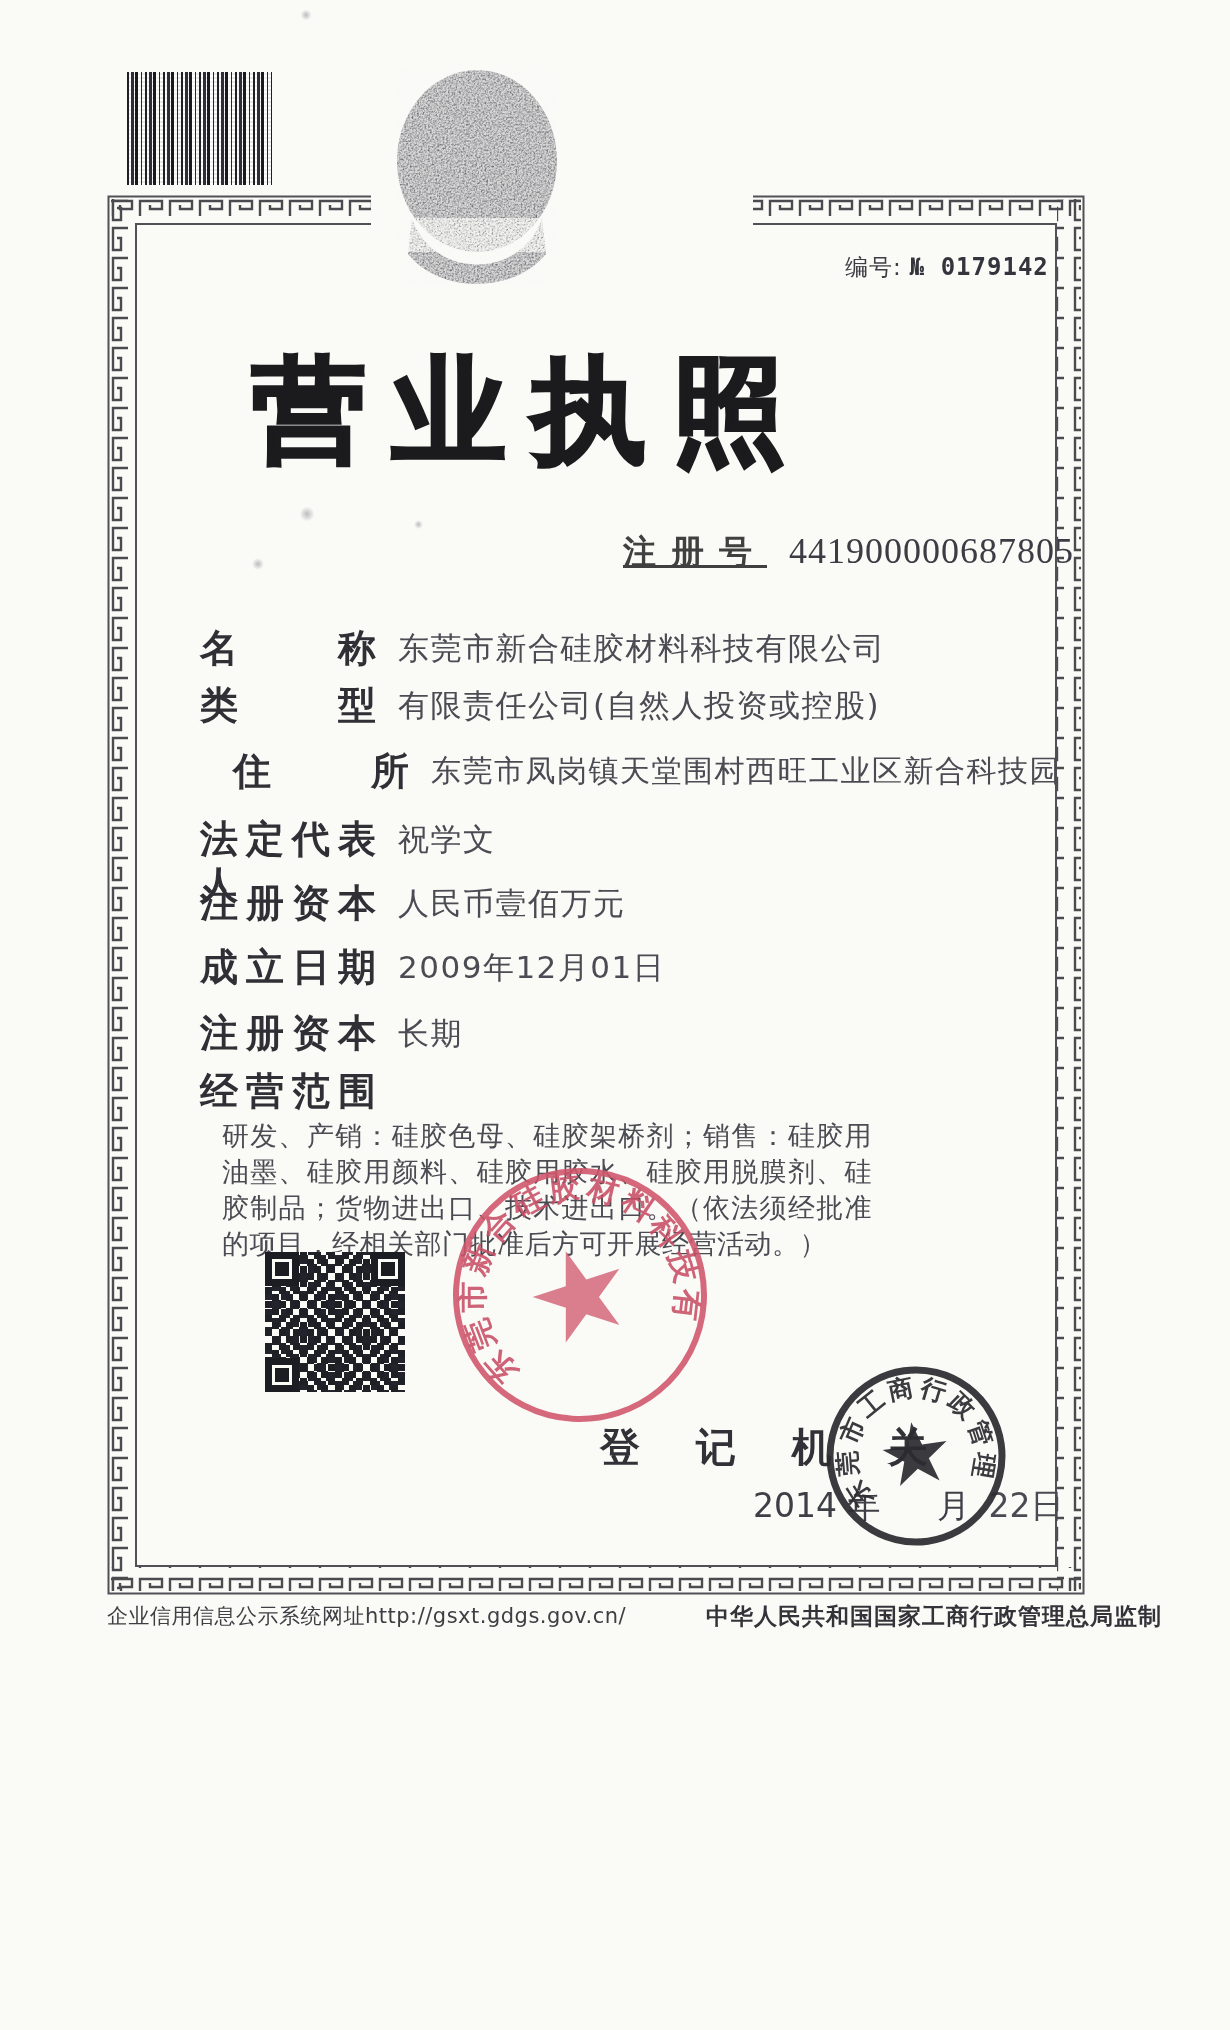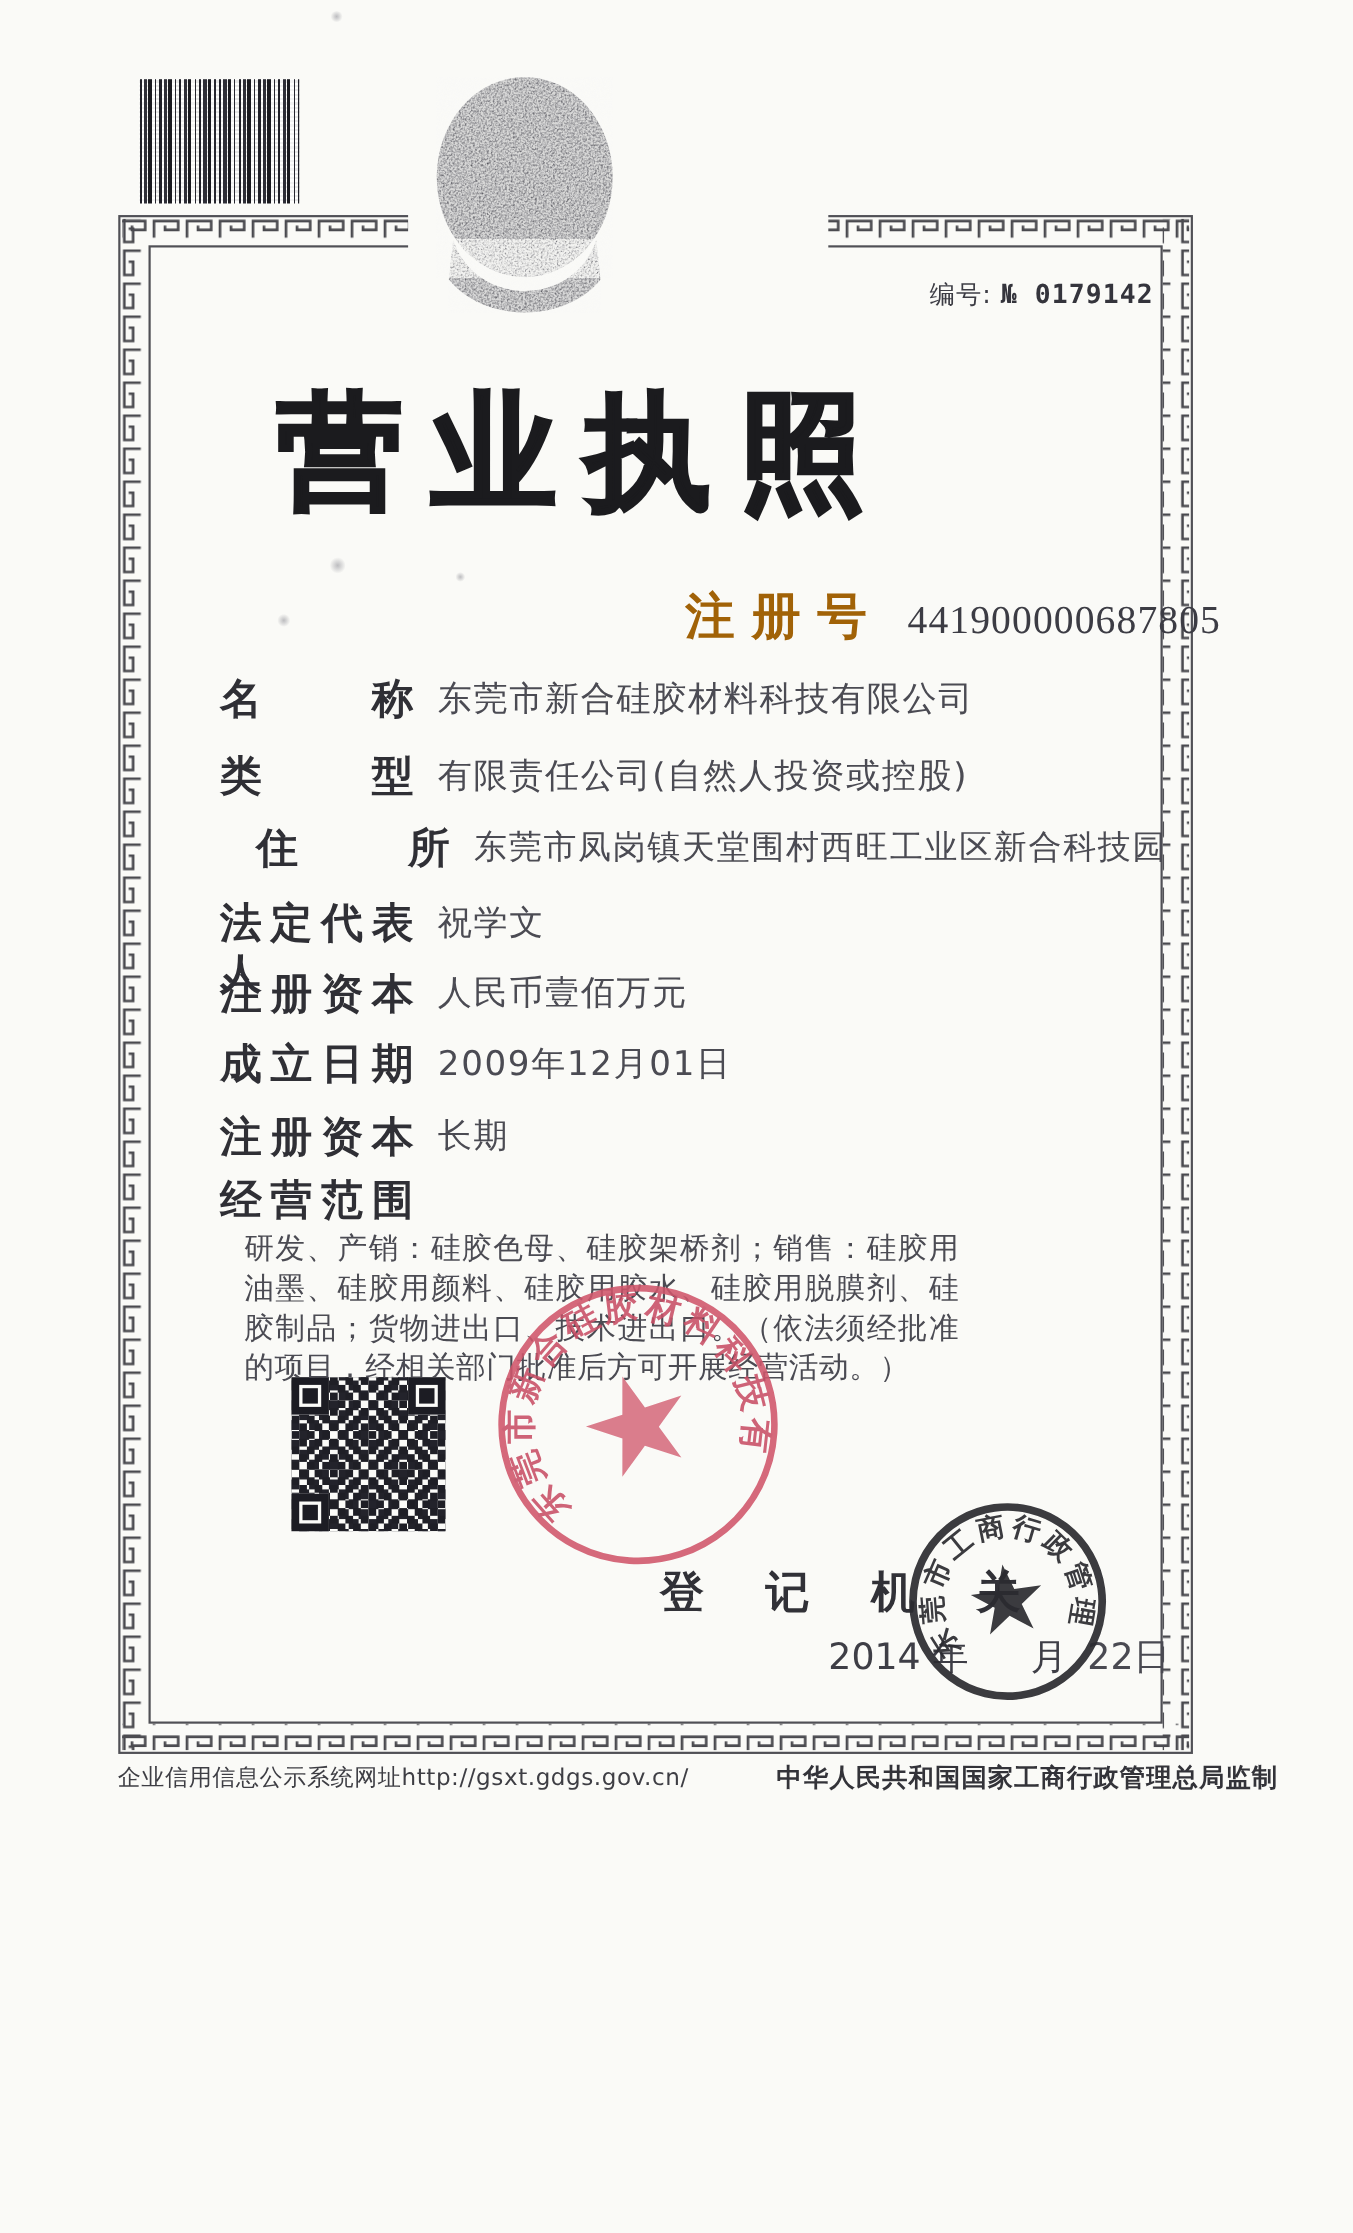--- a/index.html
+++ b/index.html
@@ -34,21 +34,21 @@
   .serial .num{font-family:"DejaVu Sans Mono",monospace;font-weight:bold;font-size:24px;margin-left:8px;color:#34343c;}
   
   .title{
     position:absolute;left:252px;top:336px;z-index:2;
     font-size:114px;font-weight:bold;letter-spacing:26px;line-height:150px;
     color:#1b1b1e;-webkit-text-stroke:3px #1b1b1e;white-space:nowrap;
     text-shadow:0 0 1px #2a2a2e;
   }
   
   .regno{position:absolute;left:623px;top:530px;z-index:2;display:flex;align-items:baseline;white-space:nowrap;}
-  .regno .lab{font-size:45px;font-weight:bold;letter-spacing:15px;color:#a16207;}
+  .regno .lab{font-size:33px;font-weight:bold;letter-spacing:15px;color:#404040;text-decoration:underline;}
   .regno .val{font-family:"Liberation Serif",serif;font-size:36px;color:#3c3c44;margin-left:22px;letter-spacing:1px;}
   
   .row{position:absolute;left:200px;display:flex;align-items:flex-start;z-index:2;}
   .f-label{
     width:176px;min-width:176px;font-size:38px;font-weight:bold;color:#2f2f35;
     text-align:justify;text-align-last:justify;line-height:46px;
   }
   .f-value{
     margin-left:22px;font-size:31px;color:#4b4b53;line-height:46px;
     letter-spacing:1.5px;white-space:nowrap;
@@ -133,21 +133,21 @@
   <div class="regno">
     <span class="lab">注册号</span>
     <span class="val">441900000687805</span>
   </div>
 
   <div class="speck" style="left:300px;top:506px;width:14px;height:16px;"></div>
   <div class="speck" style="left:252px;top:558px;width:12px;height:12px;"></div>
   <div class="speck" style="left:414px;top:520px;width:9px;height:9px;"></div>
   <div class="speck" style="left:300px;top:10px;width:12px;height:10px;"></div>
 
-  <div class="row" style="top:612px;">
+  <div class="row" style="top:625px;">
     <div class="f-label">名称</div>
     <div class="f-value">东莞市新合硅胶材料科技有限公司</div>
   </div>
   <div class="row" style="top:682px;">
     <div class="f-label">类型</div>
     <div class="f-value">有限责任公司(自然人投资或控股)</div>
   </div>
   <div class="row" style="top:748px;margin-left:33px;">
     <div class="f-label">住所</div>
     <div class="f-value" style="font-size:30px;">东莞市凤岗镇天堂围村西旺工业区新合科技园</div>

